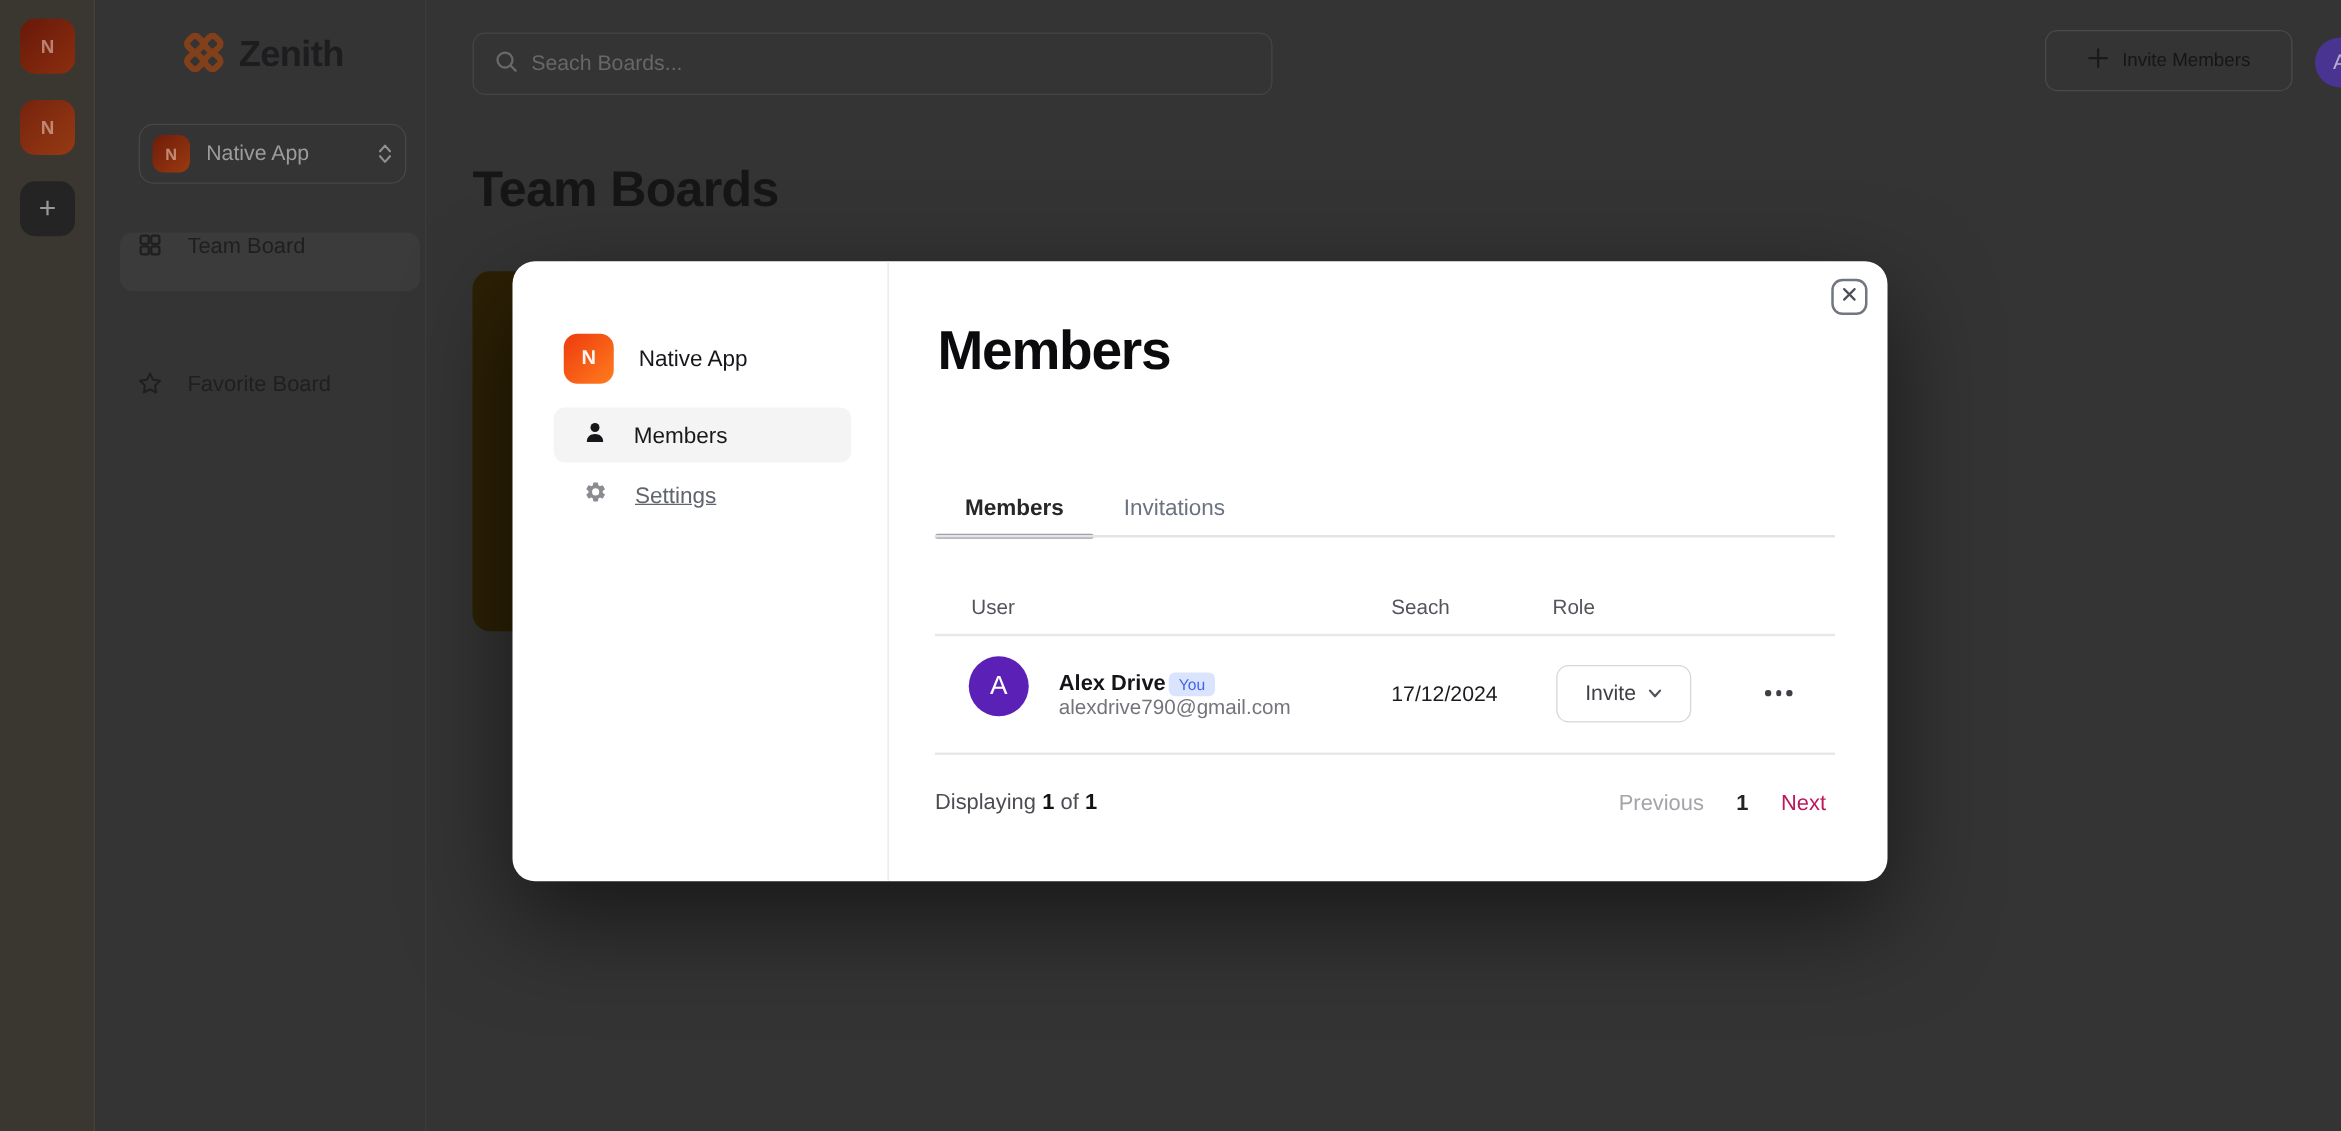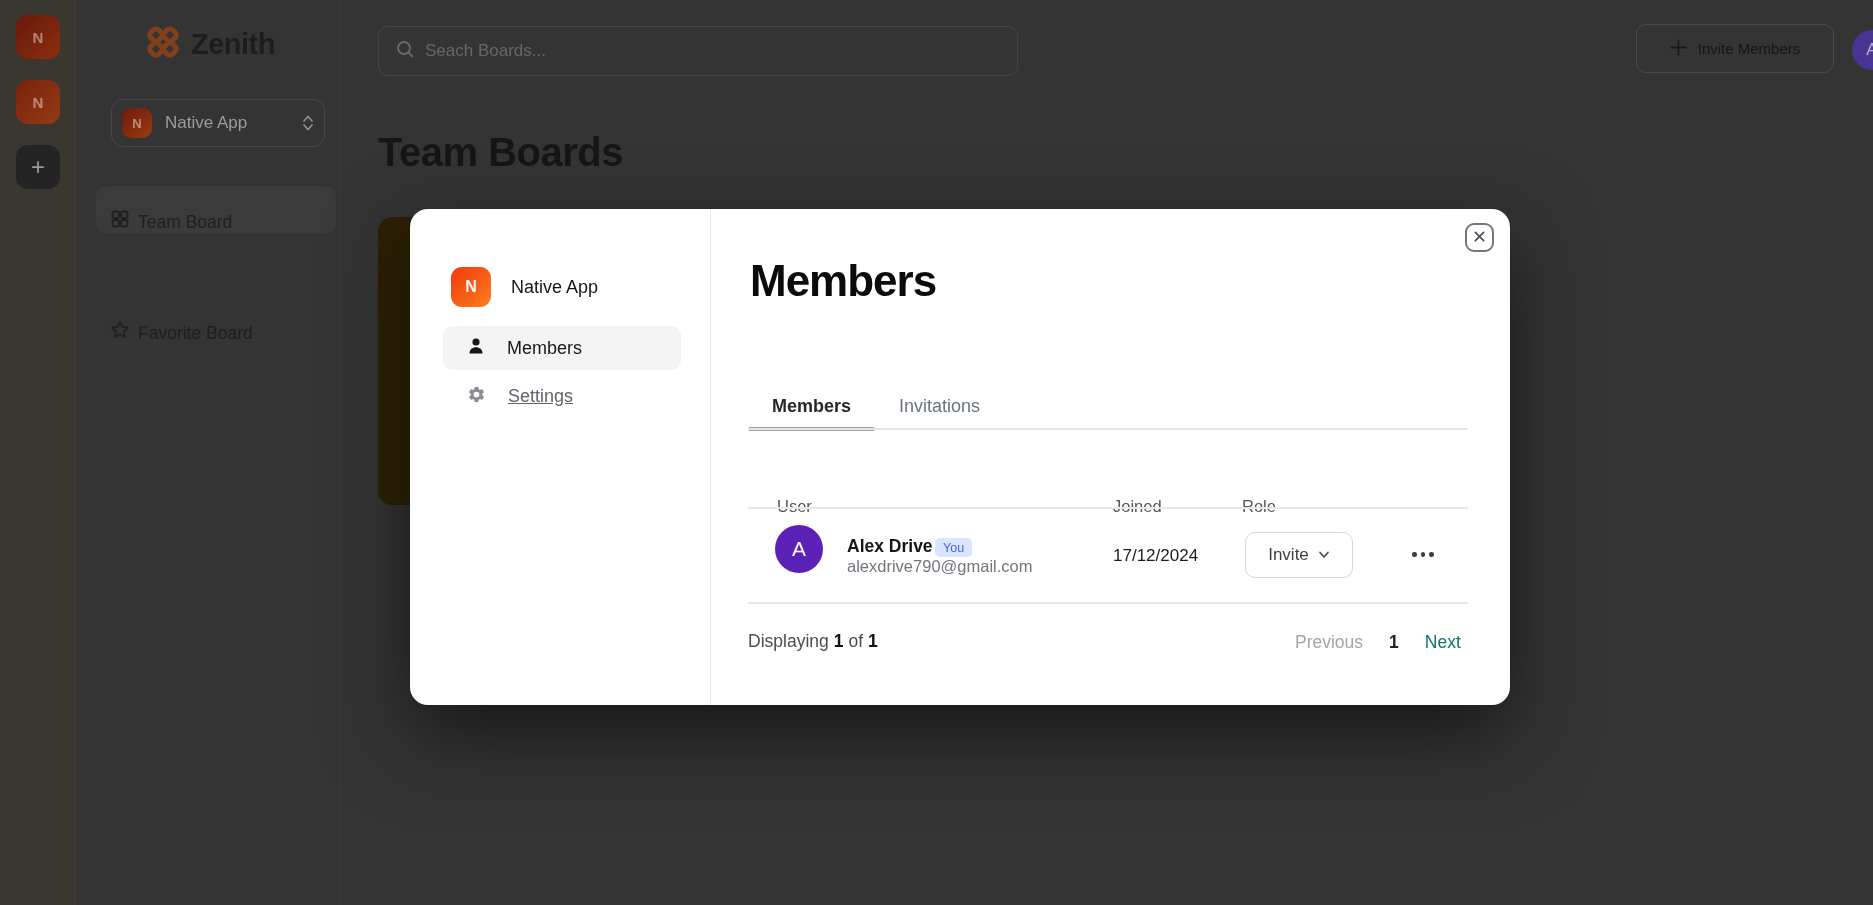--- a/index.html
+++ b/index.html
@@ -38,21 +38,21 @@
   .selector-tile {
     width:30px; height:30px; border-radius:9px; flex:0 0 auto;
     background:linear-gradient(135deg,#6e1c0a,#9a3a10);
     display:flex; align-items:center; justify-content:center;
     color:rgba(255,233,225,0.5); font-size:13px; font-weight:600;
   }
   .selector-label { margin-left:13px; font-size:17px; color:#9c9c9c; }
   .selector-chevrons { margin-left:auto; display:flex; }
   .snav-item {
     position:absolute; left:20px; width:240px; height:47px; border-radius:10px;
-    display:flex; align-items:flex-end; padding-left:14px; gap:8px;
+    display:flex; align-items:flex-start; padding-left:14px; gap:20px;
   }
   .snav-item.sel { top:186px; background:#3b3b3b; }
   .snav-item.fav { top:297px; }
   .snav-label { font-size:17.5px; color:#1f1f1f; }
 
   
   .search {
     position:absolute; left:378px; top:26px; width:640px; height:50px;
     border:1.5px solid #454545; border-radius:10px;
     display:flex; align-items:center; padding:0 16px; gap:10px;
@@ -126,21 +126,21 @@
     height:45px; padding:0 24px; display:flex; align-items:center;
     font-size:18px; color:#6b7280; position:relative; cursor:pointer;
   }
   .tab.active { color:#27272a; font-weight:600; }
   .tab.active .tab-underline {
     position:absolute; left:0; right:0; bottom:-2px; height:4px;
     background:#a1a1aa; border-radius:2px;
   }
   .tabs-border { position:absolute; left:338px; top:219px; width:720px; height:1.5px; background:#e4e4e7; }
 
-  .th { position:absolute; top:268px; font-size:16.5px; color:#54545c;margin-top:20px; }
+  .th { position:absolute; top:268px; font-size:16.5px; color:#54545c; }
   .th.user { left:367px; } .th.joined { left:703px; } .th.role { left:832px; }
   .header-border { position:absolute; left:338px; top:298px; width:720px; height:1.5px; background:#e8e8ea; }
 
   .row-avatar {
     position:absolute; left:365px; top:316px; width:48px; height:48px; border-radius:50%;
     background:#5b21b6; color:#fff; font-size:21px;
     display:flex; align-items:center; justify-content:center;
   }
   .row-name { position:absolute; left:437px; top:327px; font-size:17.5px; font-weight:600; color:#151519; }
   .row-badge {
@@ -155,21 +155,21 @@
     display:flex; align-items:center; justify-content:center; gap:9px;
     font-size:17px; color:#3f3f46; cursor:pointer;
   }
   .kebab { position:absolute; left:1002px; top:343px; display:flex; gap:4px; cursor:pointer; }
   .kebab i { width:4.5px; height:4.5px; border-radius:50%; background:#3f3f46; }
   .row-border { position:absolute; left:338px; top:393px; width:720px; height:1.5px; background:#e8e8ea; }
 
   .display-info { position:absolute; left:338px; top:422px; display:flex; gap:5px; font-size:17.5px; color:#4c4c54; }
   .display-info b { color:#121216; font-weight:700; }
   .pagination { position:absolute; left:885px; top:423px; display:flex; gap:26px; font-size:17.5px; align-items:center; }
-  .pg-prev { color:#a4a4a9; } .pg-page { color:#232327; font-weight:600; } .pg-next { color:#0f766e; }
+  .pg-prev { color:#a4a4a9; } .pg-page { color:#232327; font-weight:600; } .pg-next { color:#be185d; }
 </style>
 </head>
 <body>
 
 <div class="rail">
   <div class="rail-tile t1">N</div>
   <div class="rail-tile t2">N</div>
   <div class="rail-tile add">+</div>
 </div>
 
@@ -291,21 +291,21 @@
       <span>Members</span>
       <span class="tab-underline"></span>
     </div>
     <div class="tab">
       <span>Invitations</span>
     </div>
   </div>
   <div class="tabs-border"></div>
 
   <div class="th user">User</div>
-  <div class="th joined">Joined</div>
+  <div class="th joined">Seach</div>
   <div class="th role">Role</div>
   <div class="header-border"></div>
 
   <div class="row-avatar">A</div>
   <div class="row-name">Alex Drive</div>
   <div class="row-badge">You</div>
   <div class="row-email">alexdrive790@gmail.com</div>
   <div class="row-joined">17/12/2024</div>
 
   <div class="role-btn">

